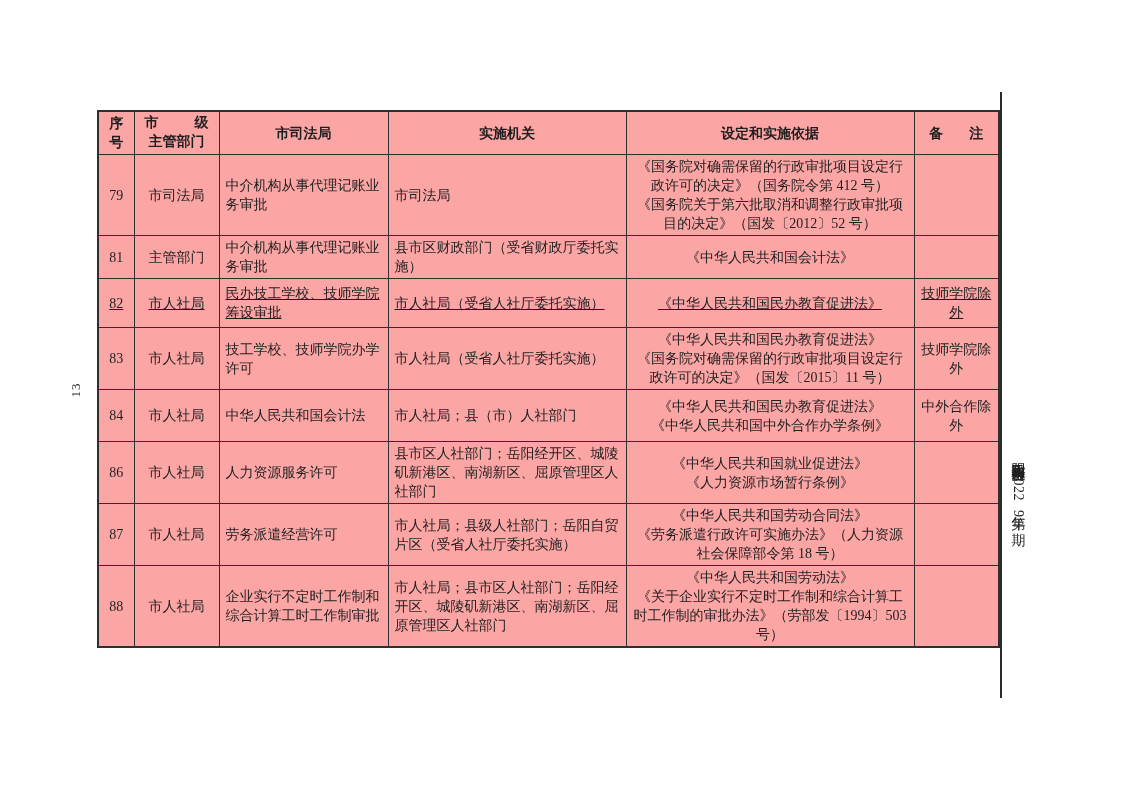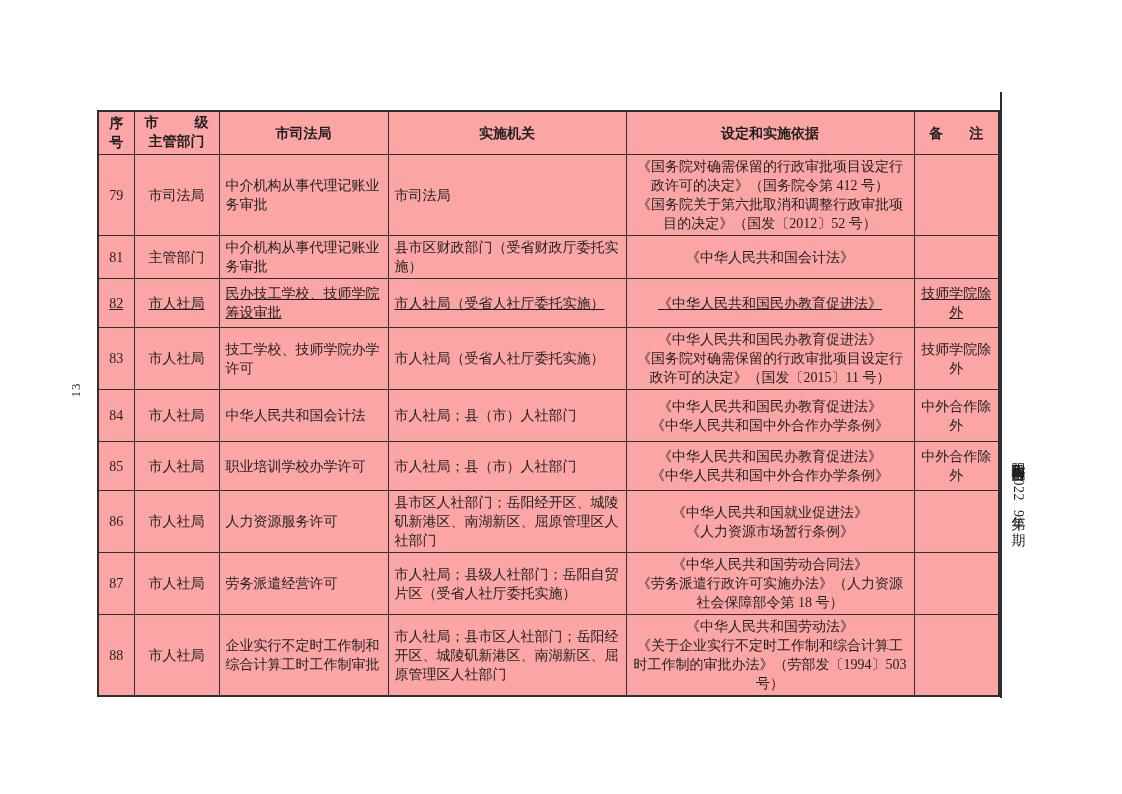--- a/index.html
+++ b/index.html
@@ -155,31 +155,20 @@
             <td class="c-dept">市人社局</td>
             <td class="c-item">中华人民共和国会计法</td>
             <td class="c-agency">市人社局；县（市）人社部门</td>
             <td class="c-basis">
               <div>《中华人民共和国民办教育促进法》</div>
               <div>《中华人民共和国中外合作办学条例》</div>
             </td>
             <td class="c-remark">中外合作除外</td>
           </tr>
           <tr>
-            <td class="c-no">85</td>
-            <td class="c-dept">市人社局</td>
-            <td class="c-item">职业培训学校办学许可</td>
-            <td class="c-agency">市人社局；县（市）人社部门</td>
-            <td class="c-basis">
-              <div>《中华人民共和国民办教育促进法》</div>
-              <div>《中华人民共和国中外合作办学条例》</div>
-            </td>
-            <td class="c-remark">中外合作除外</td>
-          </tr>
-          <tr>
             <td class="c-no">86</td>
             <td class="c-dept">市人社局</td>
             <td class="c-item">人力资源服务许可</td>
             <td class="c-agency">县市区人社部门；岳阳经开区、城陵矶新港区、南湖新区、屈原管理区人社部门</td>
             <td class="c-basis">
               <div>《中华人民共和国就业促进法》</div>
               <div>《人力资源市场暂行条例》</div>
             </td>
             <td class="c-remark"></td>
           </tr>

